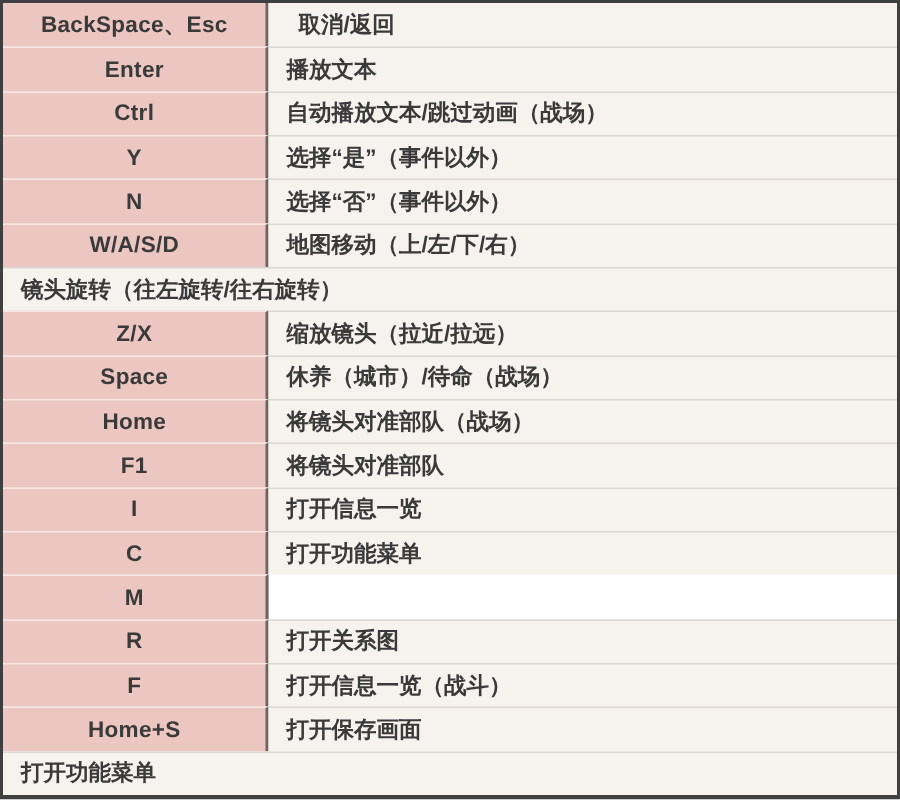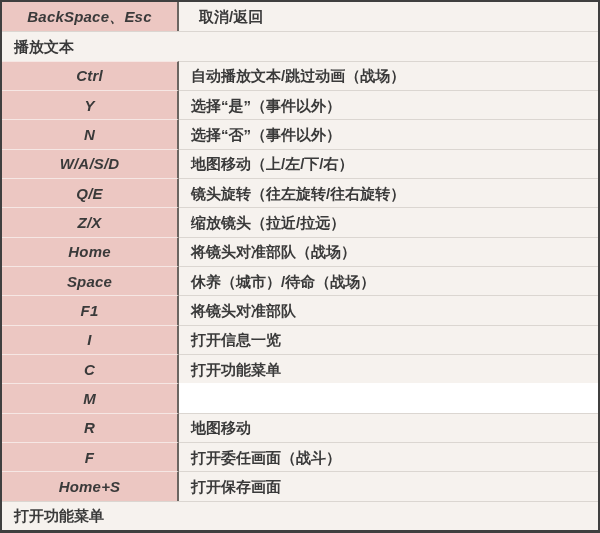--- a/index.html
+++ b/index.html
@@ -42,41 +42,41 @@
     white-space: nowrap;
     overflow: hidden;
   }
   .cell.key {
     width: 177px;
     flex: none;
     justify-content: center;
     background: var(--key-bg);
     border-right: 2px solid var(--divider);
     letter-spacing: 0.2px;
-    font-style: italic;
   }
   .cell.desc {
     flex: 1;
     background: var(--desc-bg);
     padding-left: 20px;
   }
   .row + .row .cell.key  { border-top: 1px solid var(--key-sep); }
   .row + .row .cell.desc { border-top: 1px solid var(--desc-sep); padding-left: 12px; }
 </style>
 </head>
 <body>
 
 <div class="shortcut-table">
 
     <div class="row">
       <div class="cell key">BackSpace、Esc</div>
       <div class="cell desc">取消/返回</div>
     </div>
 
     <div class="row">
+      <div class="cell key">Enter</div>
       <div class="cell desc">播放文本</div>
     </div>
 
     <div class="row">
       <div class="cell key">Ctrl</div>
       <div class="cell desc">自动播放文本/跳过动画（战场）</div>
     </div>
 
     <div class="row">
       <div class="cell key">Y</div>
@@ -87,37 +87,36 @@
       <div class="cell key">N</div>
       <div class="cell desc">选择“否”（事件以外）</div>
     </div>
 
     <div class="row">
       <div class="cell key">W/A/S/D</div>
       <div class="cell desc">地图移动（上/左/下/右）</div>
     </div>
 
     <div class="row">
-      <div class="cell key">Q/E</div>
       <div class="cell desc">镜头旋转（往左旋转/往右旋转）</div>
     </div>
 
     <div class="row">
       <div class="cell key">Z/X</div>
       <div class="cell desc">缩放镜头（拉近/拉远）</div>
     </div>
 
     <div class="row">
-      <div class="cell key">Home</div>
-      <div class="cell desc">将镜头对准部队（战场）</div>
+      <div class="cell key">Space</div>
+      <div class="cell desc">休养（城市）/待命（战场）</div>
     </div>
 
     <div class="row">
-      <div class="cell key">Space</div>
-      <div class="cell desc">休养（城市）/待命（战场）</div>
+      <div class="cell key">Home</div>
+      <div class="cell desc">将镜头对准部队（战场）</div>
     </div>
 
     <div class="row">
       <div class="cell key">F1</div>
       <div class="cell desc">将镜头对准部队</div>
     </div>
 
     <div class="row">
       <div class="cell key">I</div>
       <div class="cell desc">打开信息一览</div>
@@ -127,26 +126,26 @@
       <div class="cell key">C</div>
       <div class="cell desc">打开功能菜单</div>
     </div>
 
     <div class="row">
       <div class="cell key">M</div>
     </div>
 
     <div class="row">
       <div class="cell key">R</div>
-      <div class="cell desc">地图移动</div>
+      <div class="cell desc">打开关系图</div>
     </div>
 
     <div class="row">
       <div class="cell key">F</div>
-      <div class="cell desc">打开委任画面（战斗）</div>
+      <div class="cell desc">打开信息一览（战斗）</div>
     </div>
 
     <div class="row">
       <div class="cell key">Home+S</div>
       <div class="cell desc">打开保存画面</div>
     </div>
 
     <div class="row">
       <div class="cell desc">打开功能菜单</div>
     </div>

